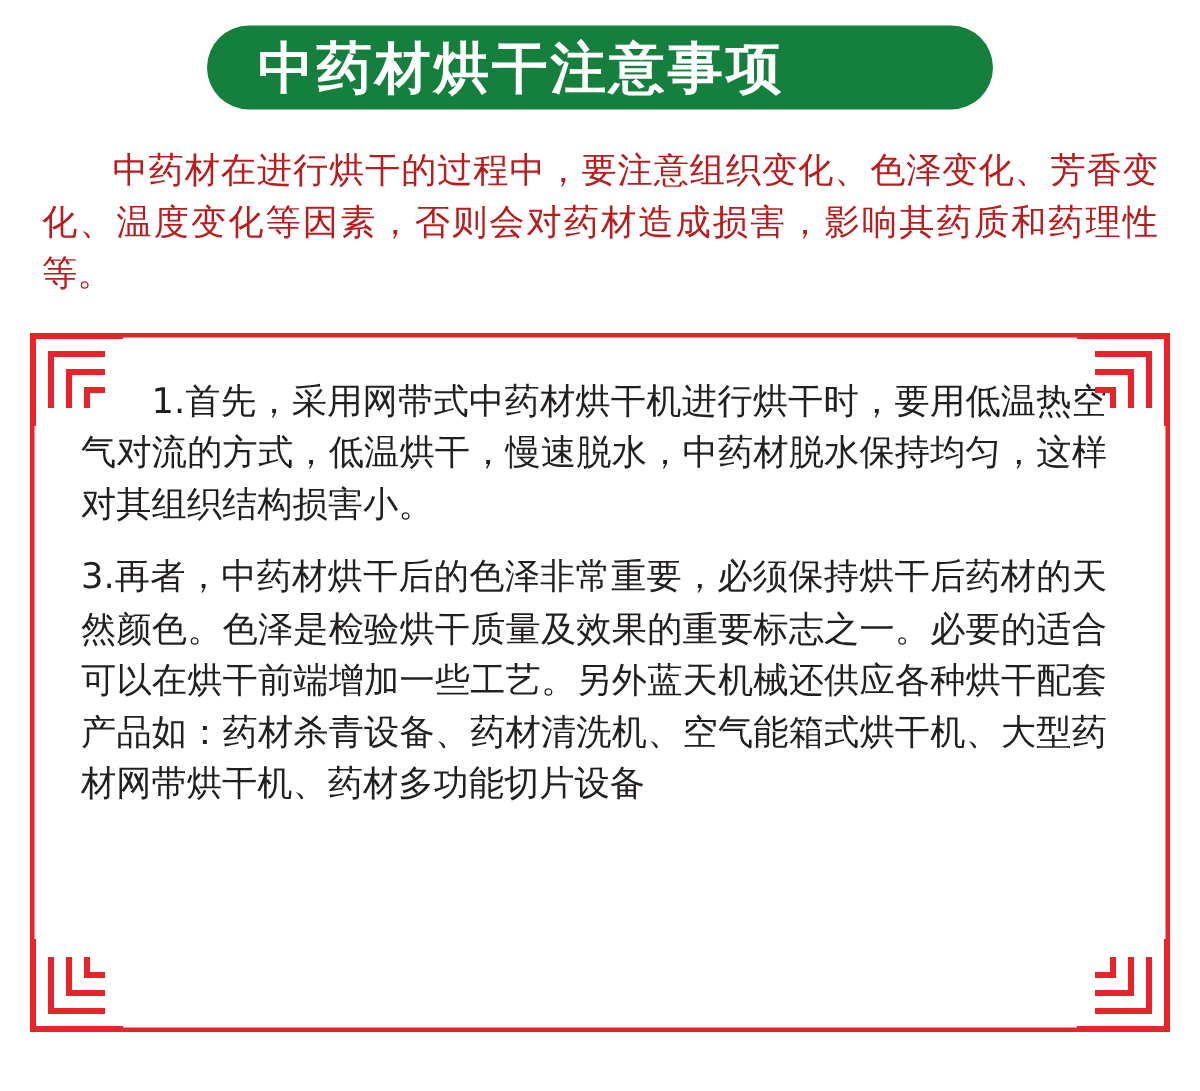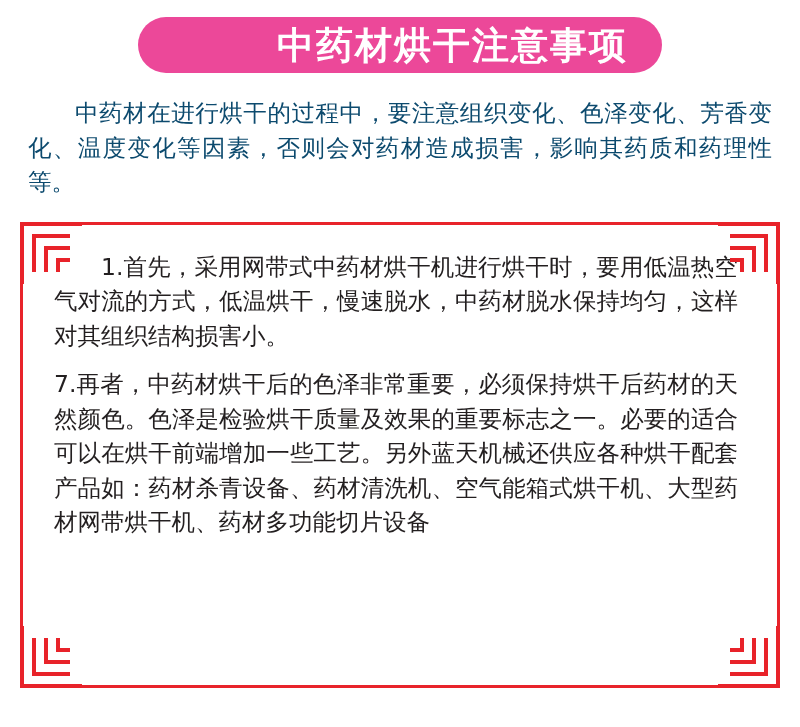--- a/index.html
+++ b/index.html
@@ -20,46 +20,46 @@
     box-sizing: border-box;
   }
 
   
   .title-wrap {
     padding-top: 17px;
     display: flex;
     justify-content: center;
   }
   .title-banner {
-    background: #ec4899;
+    background: #15803d;
     border-radius: 28px;
     height: 56px;
     min-width: 524px;
     display: flex;
     align-items: center;
-    justify-content: flex-end;
+    justify-content: flex-start;
     padding: 0 34px;
     box-sizing: border-box;
   }
   .title-text {
     color: #ffffff;
     font-size: 37px;
     font-weight: bold;
     letter-spacing: 2px;
     line-height: 1;
     white-space: nowrap;
     font-family: "DejaVu Sans", sans-serif;
   }
 
   
   .intro {
     margin: 23px 28px 0 28px;
     font-size: 23.5px;
     line-height: 1.47;
-    color: #0c4a6e;
+    color: #b91c1c;
     text-align: justify;
     text-indent: 47px;
     font-family: "DejaVu Sans", sans-serif;
   }
 
   
   .framed {
     position: relative;
     margin: 22px 20px 0 20px;
     padding: 28px 30px 26px 34px;
@@ -165,16 +165,16 @@
         <i class="v1"></i>
         <i class="h2"></i>
         <i class="v2"></i>
         <i class="h3"></i>
         <i class="v3"></i>
         <i class="h4"></i>
         <i class="v4"></i>
     </span>
 
     <p class="para first">1.首先，采用网带式中药材烘干机进行烘干时，要用低温热空气对流的方式，低温烘干，慢速脱水，中药材脱水保持均匀，这样对其组织结构损害小。</p>
-    <p class="para">7.再者，中药材烘干后的色泽非常重要，必须保持烘干后药材的天然颜色。色泽是检验烘干质量及效果的重要标志之一。必要的适合可以在烘干前端增加一些工艺。另外蓝天机械还供应各种烘干配套产品如：药材杀青设备、药材清洗机、空气能箱式烘干机、大型药材网带烘干机、药材多功能切片设备</p>
+    <p class="para">3.再者，中药材烘干后的色泽非常重要，必须保持烘干后药材的天然颜色。色泽是检验烘干质量及效果的重要标志之一。必要的适合可以在烘干前端增加一些工艺。另外蓝天机械还供应各种烘干配套产品如：药材杀青设备、药材清洗机、空气能箱式烘干机、大型药材网带烘干机、药材多功能切片设备</p>
   </div>
 
 </div>
 
 </body></html>

